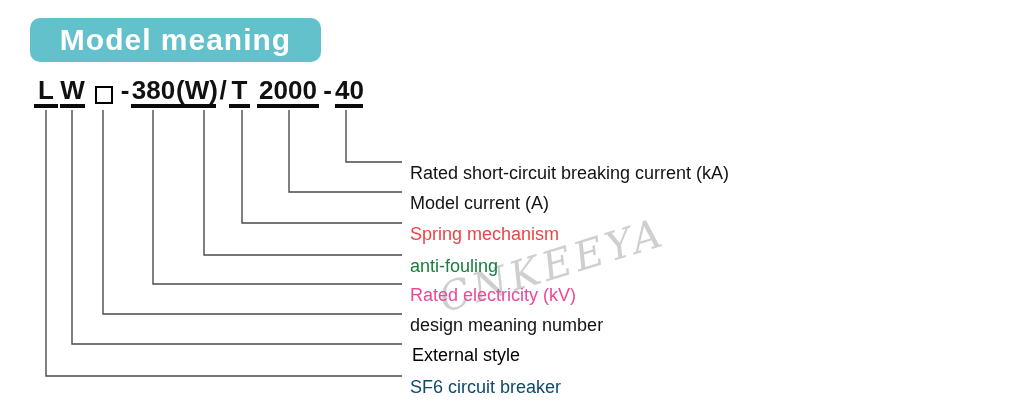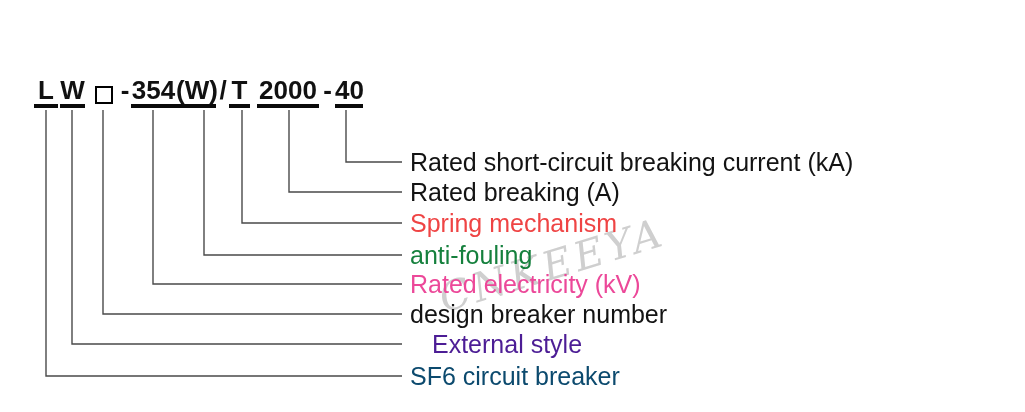--- a/index.html
+++ b/index.html
@@ -54,24 +54,25 @@
   .connectors {
     position: absolute;
     left: 0; top: 0;
     width: 1025px; height: 412px;
     z-index: 0;
   }
   .meaning-label {
     position: absolute;
     left: 410px;
     transform: translateY(-50%);
-    font-size: 25px;
+    font-size: 18px;
     color: #131313;
     white-space: nowrap;
     z-index: 2;
+    margin-top: 11px;
   }
   .watermark {
     position: absolute;
     left: 412px; top: 237px;
     width: 280px; height: 56px;
     line-height: 56px;
     text-align: center;
     font-family: "DejaVu Serif", "Liberation Serif", serif;
     font-style: italic;
     font-size: 40px;
@@ -80,29 +81,32 @@
     transform: rotate(-17deg);
     z-index: 1;
     user-select: none;
   }
 </style>
 </head>
 <body>
 
 <div class="stage">
 
+  <div class="badge" style="background: rgb(99, 193, 203);">
+    <span class="badge-text">Model meaning</span>
+  </div>
 
   <div id="code-row">
       <div class="code-part field" style="left: 34px; width: 24px; border-bottom-color: rgb(10, 10, 10);">L</div>
       <div class="code-part field" style="left: 60px; width: 25px; border-bottom-color: rgb(10, 10, 10);">W</div>
       <div class="code-part square" style="left: 91px; width: 26px;">
         <span class="square-box"></span>
       </div>
       <div class="code-part separator" style="left: 118px; width: 14px;">-</div>
-      <div class="code-part field" style="left: 131px; width: 45px; border-bottom-color: rgb(10, 10, 10);">354</div>
+      <div class="code-part field" style="left: 131px; width: 45px; border-bottom-color: rgb(10, 10, 10);">380</div>
       <div class="code-part field" style="left: 176px; width: 40px; border-bottom-color: rgb(10, 10, 10);">(W)</div>
       <div class="code-part separator" style="left: 216px; width: 14px;">/</div>
       <div class="code-part field" style="left: 229px; width: 21px; border-bottom-color: rgb(10, 10, 10);">T</div>
       <div class="code-part field" style="left: 257px; width: 62px; border-bottom-color: rgb(10, 10, 10);">2000</div>
       <div class="code-part separator" style="left: 320px; width: 15px;">-</div>
       <div class="code-part field" style="left: 335px; width: 28px; border-bottom-color: rgb(10, 10, 10);">40</div>
     </div>
 
   <svg id="connectors" class="connectors" viewBox="0 0 1025 412" xmlns="http://www.w3.org/2000/svg">
       <polyline points="346,110 346,162 402,162" fill="none" stroke="#4a4a4a" stroke-width="1.4"></polyline>
@@ -110,24 +114,24 @@
       <polyline points="242,110 242,223 402,223" fill="none" stroke="#4a4a4a" stroke-width="1.4"></polyline>
       <polyline points="204,110 204,255 402,255" fill="none" stroke="#4a4a4a" stroke-width="1.4"></polyline>
       <polyline points="153,110 153,284 402,284" fill="none" stroke="#4a4a4a" stroke-width="1.4"></polyline>
       <polyline points="103,110 103,314 402,314" fill="none" stroke="#4a4a4a" stroke-width="1.4"></polyline>
       <polyline points="72,110 72,344 402,344" fill="none" stroke="#4a4a4a" stroke-width="1.4"></polyline>
       <polyline points="46,110 46,376 402,376" fill="none" stroke="#4a4a4a" stroke-width="1.4"></polyline>
     </svg>
 
   <div id="labels">
       <div class="meaning-label" style="top: 162px; left: 410px; color: rgb(19, 19, 19);">Rated short-circuit breaking current (kA)</div>
-      <div class="meaning-label" style="top: 192px; left: 410px; color: rgb(19, 19, 19);">Rated breaking (A)</div>
+      <div class="meaning-label" style="top: 192px; left: 410px; color: rgb(19, 19, 19);">Model current (A)</div>
       <div class="meaning-label" style="top: 223px; left: 410px; color: #ef4444;">Spring mechanism</div>
       <div class="meaning-label" style="top: 255px; left: 410px; color: #15803d;">anti-fouling</div>
       <div class="meaning-label" style="top: 284px; left: 410px; color: #ec4899;">Rated electricity (kV)</div>
-      <div class="meaning-label" style="top: 314px; left: 410px; color: rgb(19, 19, 19);">design breaker number</div>
-      <div class="meaning-label" style="top: 344px; left: 432px; color: #4c1d95;">External style</div>
+      <div class="meaning-label" style="top: 314px; left: 410px; color: rgb(19, 19, 19);">design meaning number</div>
+      <div class="meaning-label" style="top: 344px; left: 412px; color: #000000;">External style</div>
       <div class="meaning-label" style="top: 376px; left: 410px; color: #0c4a6e;">SF6 circuit breaker</div>
     </div>
 
   <div class="watermark" style="color: rgb(207, 207, 207);">CNKEEYA</div>
 
 </div>
 
 </body></html>

